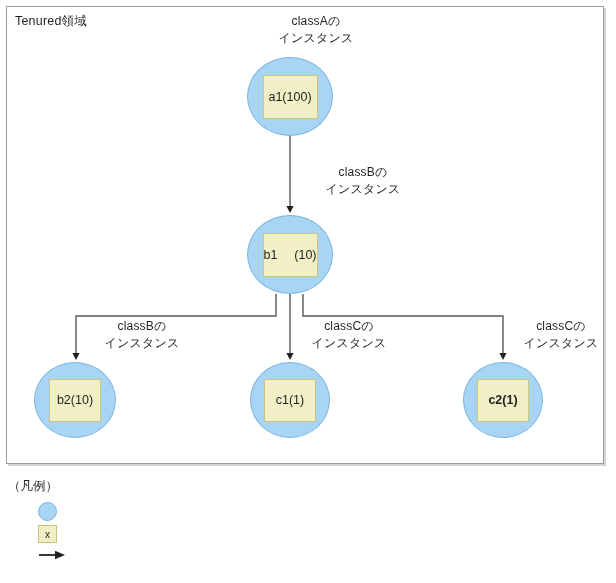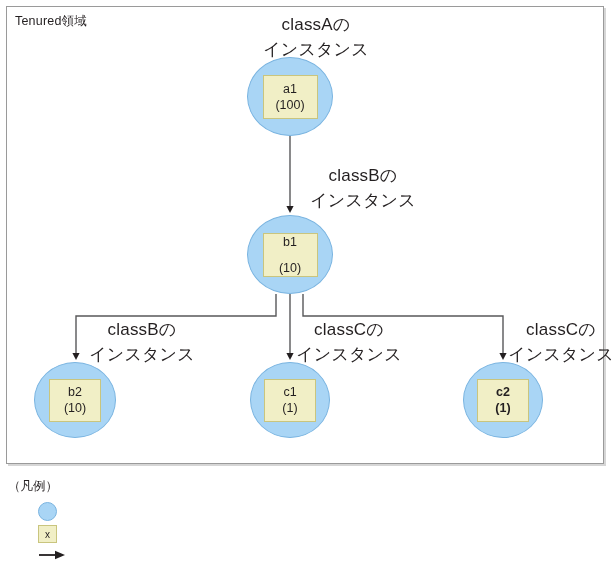--- a/index.html
+++ b/index.html
@@ -56,21 +56,21 @@
     box-sizing: border-box;
     display: flex;
     align-items: center;
     justify-content: center;
   }
   .member-box {
     background: #f1efc6;
     border: 1px solid #c9c57e;
     box-sizing: border-box;
     display: flex;
-    flex-direction: column;
+    flex-direction: row;
     align-items: center;
     justify-content: center;
     line-height: 1.28;
     font-size: 12.5px;
     color: #231f20;
   }
   .member-name, .member-size { display: block; white-space: nowrap; }
 
   #node-a1 { left: 247px; top: 57px; width: 86px; height: 79px; }
   #node-a1 .member-box { width: 55px; height: 44px; }
@@ -83,21 +83,21 @@
 
   #node-c1 { left: 250px; top: 362px; width: 80px; height: 76px; }
   #node-c1 .member-box { width: 52px; height: 43px; }
 
   #node-c2 { left: 463px; top: 362px; width: 80px; height: 76px; }
   #node-c2 .member-box { width: 52px; height: 43px; font-weight: bold; }
 
   
   .edge-label {
     position: absolute;
-    font-size: 17px;
+    font-size: 12px;
     line-height: 1.45;
     text-align: center;
     white-space: nowrap;
     letter-spacing: .2px;
   }
   #label-a1  { left: 240px; top: 13px;  width: 152px; }
   #label-b1  { left: 296px; top: 164px; width: 134px; text-align: center; }
   #label-b2  { left: 82px;  top: 318px; width: 120px; }
   #label-c1  { left: 288px; top: 318px; width: 122px; }
   #label-c2  { left: 500px; top: 318px; width: 122px; text-align: center; }

